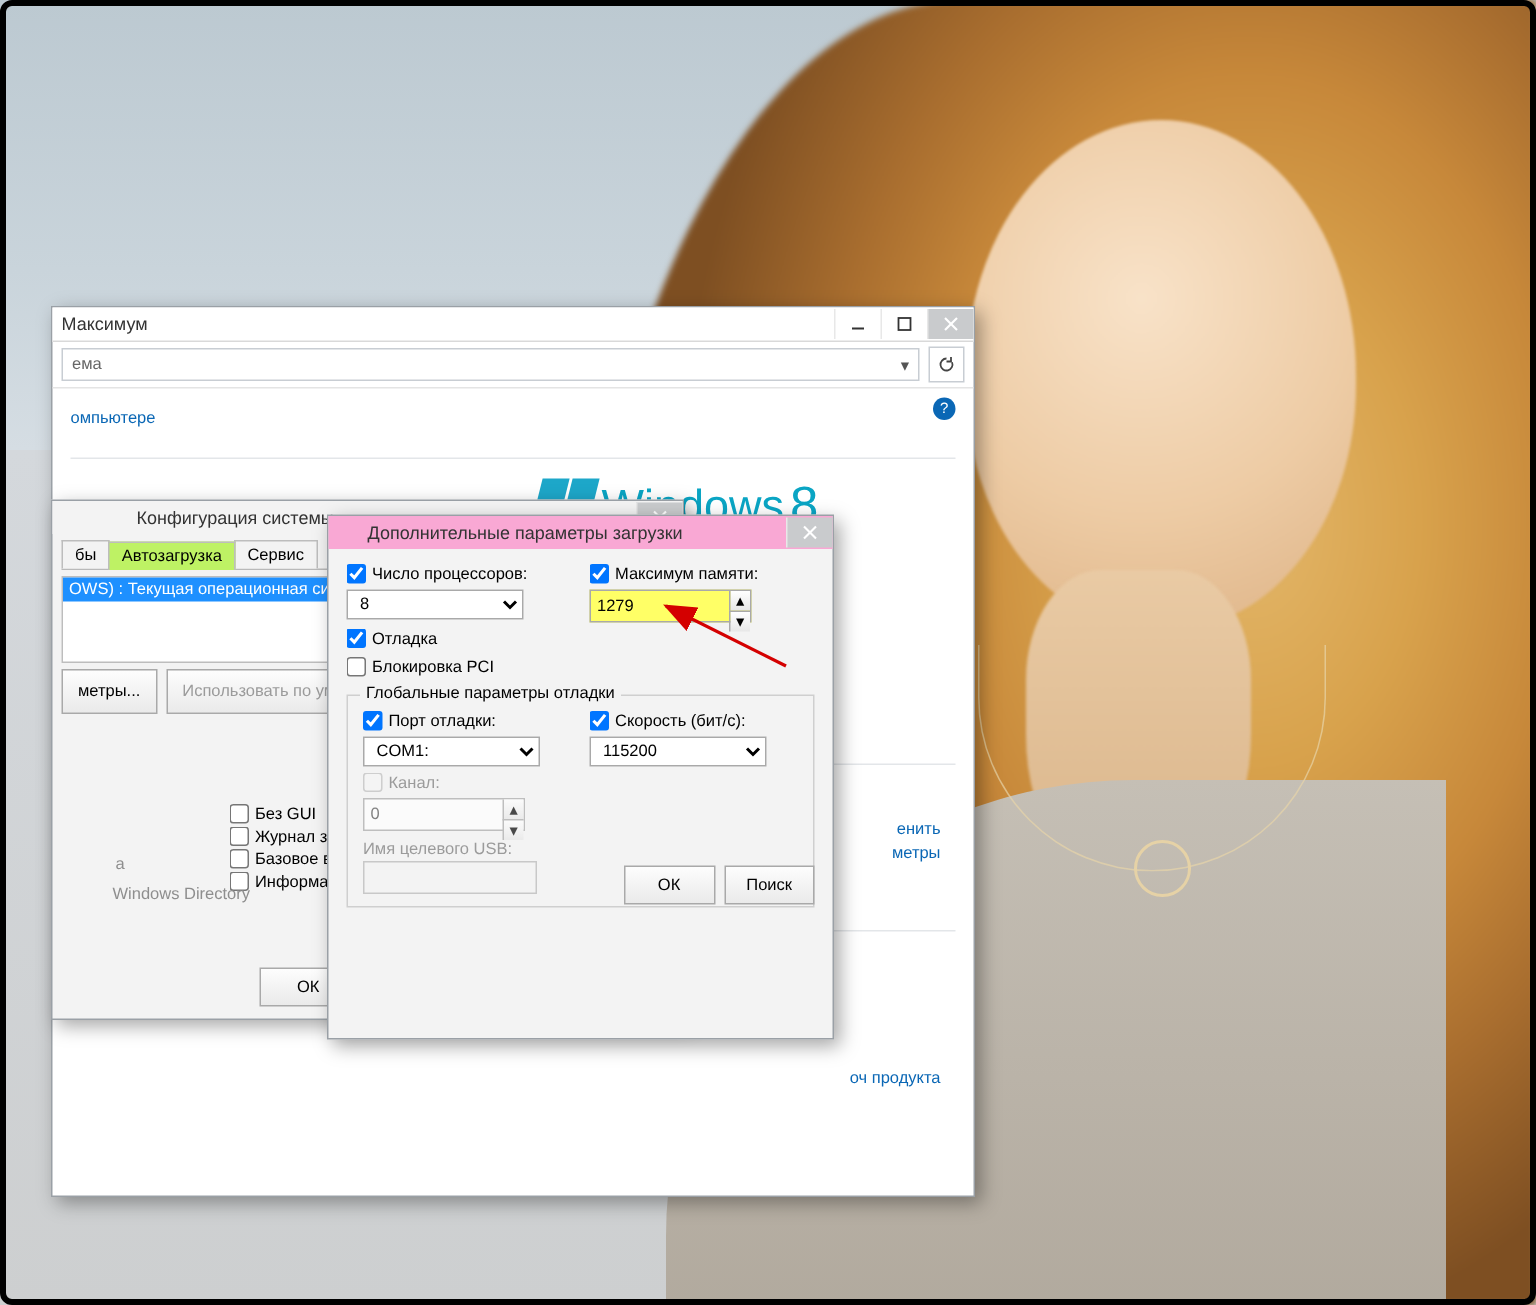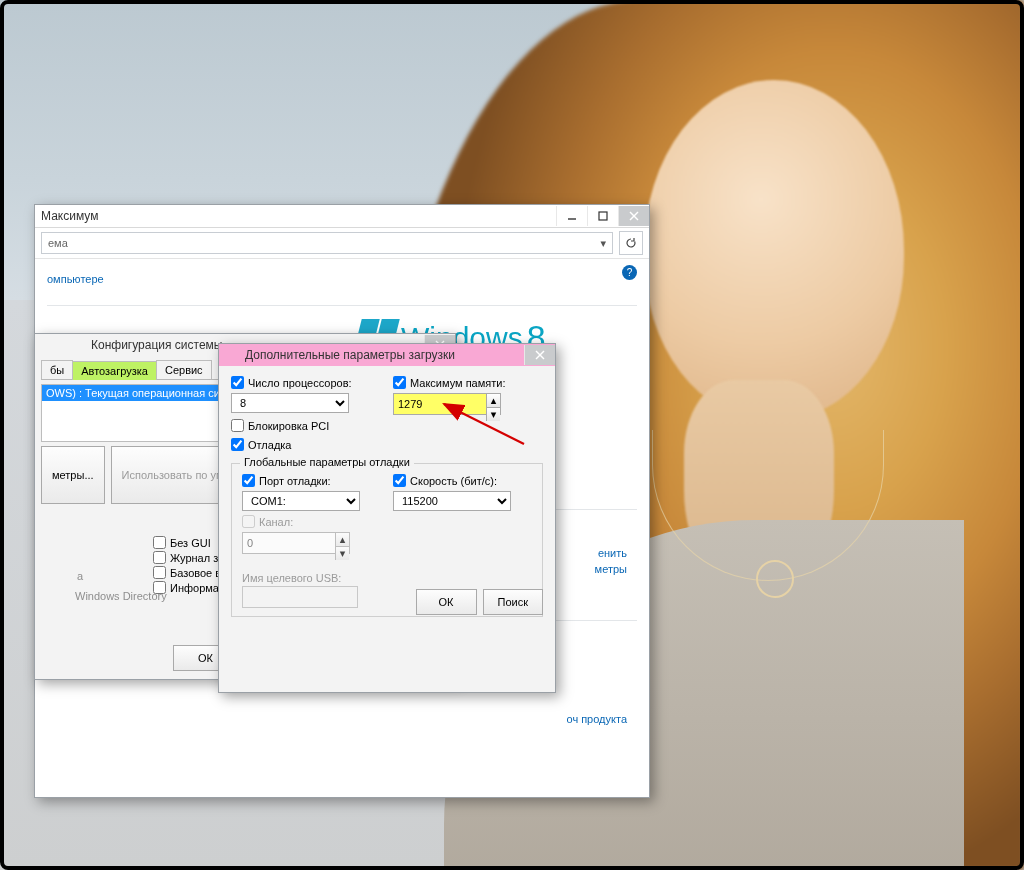--- a/index.html
+++ b/index.html
@@ -47,21 +47,21 @@
 .winlogo .sq span{background:#1da7c9}
 .winlogo .eight{font-size:34px;margin-left:-2px}
 
 #win-msconfig{left:34px;top:333px;width:420px;height:345px;background:#f3f3f3}
 #win-msconfig .tabs{display:flex;border-bottom:1px solid #b9b9b9;margin:4px 6px 0}
 #win-msconfig .tab{padding:3px 8px;border:1px solid #bdbdbd;border-bottom:none;background:#f3f3f3;margin-right:-1px;font-size:11px}
 #win-msconfig .tab.active{background:#bef264;position:relative;top:1px}
 .list{border:1px solid #bdbdbd;background:#fff;margin:4px 6px;height:56px}
 .list .row{background:#1e90ff;color:#fff;padding:2px 4px;font-size:11px}
 .btnrow{margin:4px 6px;display:flex;gap:6px}
-.btn{border:1px solid #a9a9a9;background:linear-gradient(#fdfdfd,#eaeaea);padding:18px 10px;height:20px;display:inline-flex;align-items:center}
+.btn{border:1px solid #a9a9a9;background:linear-gradient(#fdfdfd,#eaeaea);padding:4px 10px;height:20px;display:inline-flex;align-items:center}
 .btn.disabled{color:#9b9b9b}
 .chk{display:flex;align-items:center;gap:4px;margin:2px 0}
 .chk input{width:13px;height:13px;margin:0}
 .leftopts{position:absolute;left:118px;top:200px}
 .adlabel{position:absolute;left:40px;top:256px;color:#8e8e8e}
 #win-msconfig .ok{position:absolute;bottom:8px;left:138px}
 
 #win-boot{left:218px;top:343px;width:336px;height:348px;background:#f3f3f3}
 #win-boot .content{position:relative;padding:8px 12px}
 #win-boot .grid{display:grid;grid-template-columns:1fr 1fr;gap:2px 12px}
@@ -232,26 +232,26 @@
         <div>
           <span class="spin hl">
             <input type="text" value="1279" style="">
             <span class="ar">
                 <div>▴</div>
                 <div>▾</div>
               </span>
           </span>
         </div>
         <label class="chk" style="grid-column:1/3">
+            <input type="checkbox" checked="" style="">
+            <span>Отладка</span>
+          </label>
+        <label class="chk" style="grid-column:1/3">
             <input type="checkbox" style="">
             <span>Блокировка PCI</span>
-          </label>
-        <label class="chk" style="grid-column:1/3">
-            <input type="checkbox" checked="" style="">
-            <span>Отладка</span>
           </label>
       </div>
 
       <div class="group">
         <span class="legend">Глобальные параметры отладки</span>
         <div class="grid">
           <label class="chk">
               <input type="checkbox" checked="" style="">
               <span>Порт отладки:</span>
             </label>
@@ -267,21 +267,21 @@
             </label>
           <div style="grid-column:1/3">
             <span class="spin" style="opacity:.7">
               <input type="text" disabled="" value="0" style="">
               <span class="ar">
                   <div>▴</div>
                   <div>▾</div>
                 </span>
             </span>
           </div>
-          <div class="disabled-text" style="grid-column:1/3;margin-top:16px">Имя целевого USB:</div>
+          <div class="disabled-text" style="grid-column:1/3;margin-top:4px">Имя целевого USB:</div>
           <div style="grid-column:1/3">
             <input type="text" disabled="" style="width: 110px; height: 18px; border: 1px solid rgb(200, 200, 200); background: rgb(243, 243, 243);" value="">
           </div>
         </div>
       </div>
 
       <div class="dlgbtns">
         <span class="btn" style="padding:2px 22px">ОК</span>
         <span class="btn" style="padding:2px 14px">Поиск</span>
       </div>

